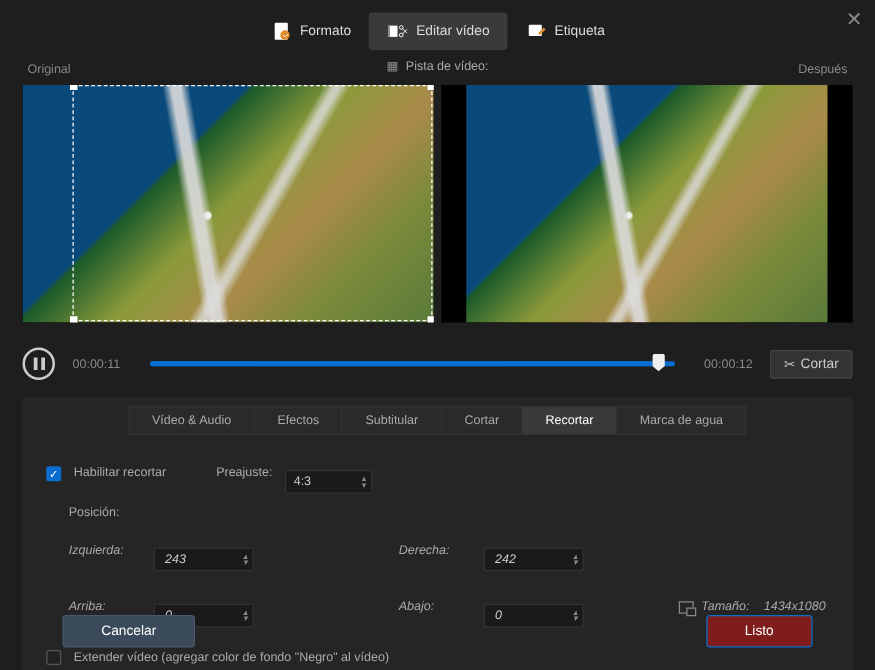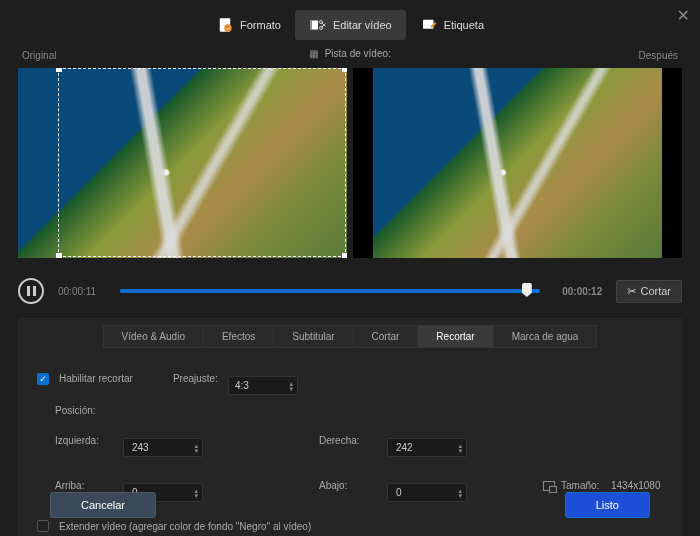--- a/index.html
+++ b/index.html
@@ -76,21 +76,21 @@
     padding: 20px 18px 14px 18px;
   }
   .play-btn {
     width: 26px; height: 26px; border-radius: 50%;
     border: 2px solid #ccc; display: flex;
     align-items: center; justify-content: center; cursor: pointer;
   }
   .play-btn .bars { display: flex; gap: 3px; }
   .play-btn .bars span { width: 3px; height: 10px; background: #ccc; }
   .time { font-size: 10px; color: #888; width: 48px; }
-  .time.right { text-align: right; font-weight: bold; }
+  .time.right { text-align: right; }
   .slider {
     flex: 1; height: 4px; background: #0a6ed1;
     border-radius: 2px; position: relative;
   }
   .slider-fill {
     position: absolute; left: 0; top: 0; bottom: 0;
     width: 98%; background: #0a6ed1; border-radius: 2px;
   }
   .slider-thumb {
     position: absolute; right: 2%; top: -6px;
@@ -132,34 +132,34 @@
   }
   .spin { min-width: 50px; padding: 3px 18px 3px 8px; }
   .updn {
     position: absolute; right: 4px; top: 50%; transform: translateY(-50%);
     display: flex; flex-direction: column; font-size: 7px; color: #888; line-height: 5px;
   }
   .lbl { font-size: 10px; color: #aaa; }
   .grid2 {
     display: grid; grid-template-columns: 60px 80px 100px 60px 80px 60px 60px 80px;
     row-gap: 12px; column-gap: 8px; align-items: center;
-    margin-left: 18px; margin-top: 4px;
+    margin-left: 18px; margin-top: 4px; font-style: italic;
   }
   .section-lbl { margin-left: 18px; margin-bottom: 8px; margin-top: 6px; }
   .footer {
     position: absolute; bottom: 0; left: 0; right: 0;
     display: flex; justify-content: space-between;
     padding: 14px 50px 18px 50px;
   }
   .btn {
     padding: 6px 30px; background: #3a4a5a; color: #fff;
     border: 1px solid #4a5a6a; border-radius: 3px; cursor: pointer;
     font-size: 11px;
   }
-  .btn.primary { background: #1d4ed8; border-color: #0a6ed1; }
+  .btn.primary { background: #7f1d1d; border-color: #0a6ed1; }
   .size-icon { width: 12px; height: 10px; border: 1px solid #888; display: inline-block; position: relative; }
   .size-icon::after { content: ""; position: absolute; right: -3px; bottom: -3px; width: 6px; height: 5px; border: 1px solid #888; background: #252525; }
 </style>
 </head>
 <body>
 
 <div class="close-btn">✕</div>
 
 <div class="top-tabs">
   <div class="top-tab">

